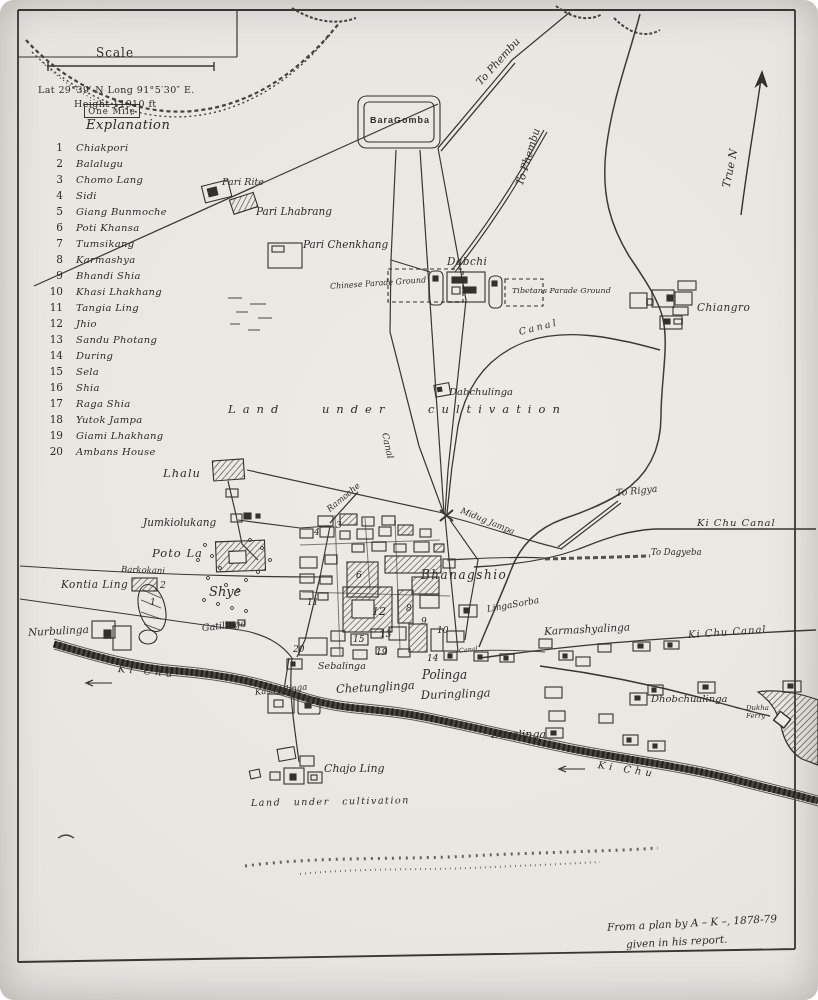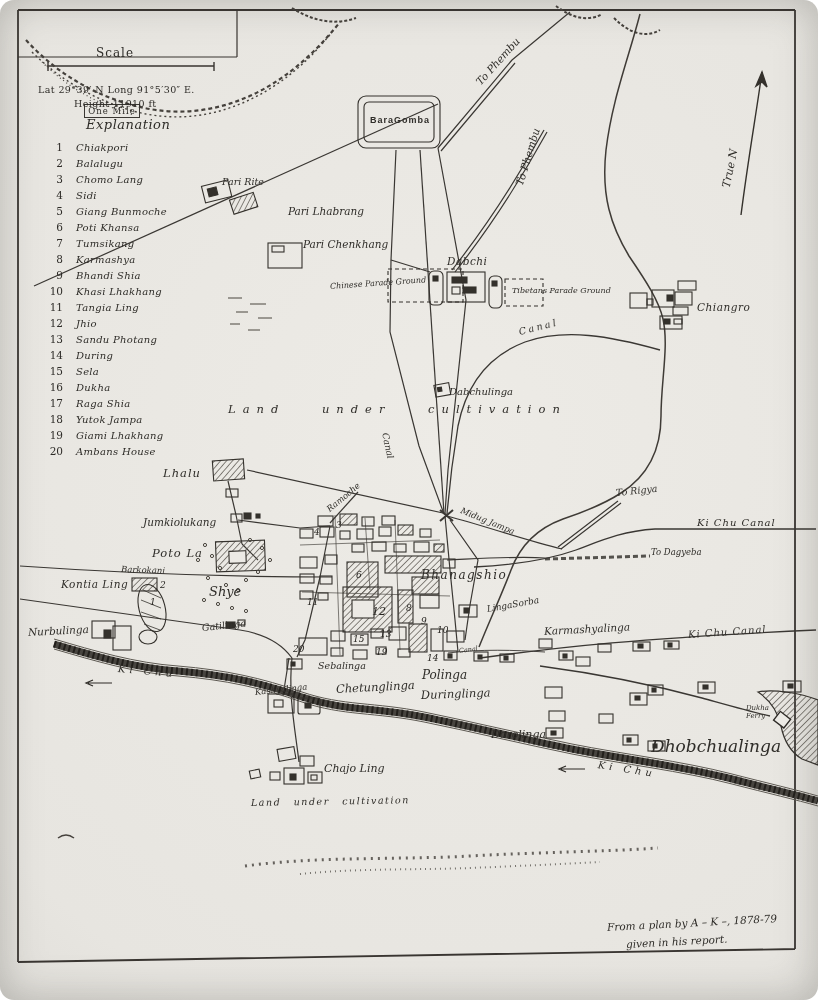--- a/index.html
+++ b/index.html
@@ -357,21 +357,21 @@
     <div class="leg-row">
         <span class="leg-num">14</span>
         <span class="leg-name">During</span>
       </div>
     <div class="leg-row">
         <span class="leg-num">15</span>
         <span class="leg-name">Sela</span>
       </div>
     <div class="leg-row">
         <span class="leg-num">16</span>
-        <span class="leg-name">Dukha</span>
+        <span class="leg-name">Shia</span>
       </div>
     <div class="leg-row">
         <span class="leg-num">17</span>
         <span class="leg-name">Raga Shia</span>
       </div>
     <div class="leg-row">
         <span class="leg-num">18</span>
         <span class="leg-name">Yutok Jampa</span>
       </div>
     <div class="leg-row">
@@ -382,21 +382,21 @@
         <span class="leg-num">20</span>
         <span class="leg-name">Ambans House</span>
       </div>
   </div>
 
   <div class="lbl print" style="left:370px;top:116px;font-size:9px;letter-spacing:1px;">BaraGomba</div>
   <div class="lbl" style="left:478px;top:78px;font-size:10.5px;transform:rotate(-48deg);">To Phembu</div>
   <div class="lbl" style="left:519px;top:180px;font-size:10.5px;transform:rotate(-73deg);">To Phembu</div>
   <div class="lbl" style="left:726px;top:182px;font-size:11px;transform:rotate(-78deg);">True N</div>
   <div class="lbl" style="left:222px;top:177px;font-size:9.5px;">Pari Rite</div>
-  <div class="lbl" style="left:256px;top:206px;font-size:10.5px;margin-left:32px;">Pari Lhabrang</div>
+  <div class="lbl" style="left:256px;top:206px;font-size:10.5px;">Pari Lhabrang</div>
   <div class="lbl" style="left:303px;top:239px;font-size:10.5px;">Pari Chenkhang</div>
   <div class="lbl" style="left:447px;top:256px;font-size:10.5px;letter-spacing:.5px;">Dabchi</div>
   <div class="lbl" style="left:330px;top:283px;font-size:8px;transform:rotate(-4deg);">Chinese Parade Ground</div>
   <div class="lbl" style="left:512px;top:287px;font-size:8px;">Tibetans Parade Ground</div>
   <div class="lbl" style="left:697px;top:302px;font-size:10.5px;letter-spacing:.5px;">Chiangro</div>
   <div class="lbl" style="left:519px;top:327px;font-size:9.5px;letter-spacing:2.5px;transform:rotate(-14deg);">Canal</div>
   <div class="lbl" style="left:389px;top:432px;font-size:9px;transform:rotate(78deg);transform-origin:0 0;">Canal</div>
   <div class="lbl" style="left:449px;top:387px;font-size:10px;">Dabchulinga</div>
   <div class="lbl" style="left:228px;top:404px;font-size:11.5px;letter-spacing:7px;word-spacing:26px;">Land under cultivation</div>
   <div class="lbl" style="left:147px;top:468px;font-size:11.5px;letter-spacing:1px;margin-left:16px;">Lhalu</div>
@@ -417,21 +417,21 @@
   <div class="lbl" style="left:616px;top:488px;font-size:9.5px;transform:rotate(-6deg);">To Rigya</div>
   <div class="lbl" style="left:651px;top:548px;font-size:8.5px;">To Dagyeba</div>
   <div class="lbl" style="left:118px;top:664px;font-size:10px;letter-spacing:4px;transform:rotate(5deg);">Ki Chu</div>
   <div class="lbl" style="left:598px;top:760px;font-size:10px;letter-spacing:4px;transform:rotate(9deg);">Ki Chu</div>
   <div class="lbl" style="left:318px;top:661px;font-size:9.5px;">Sebalinga</div>
   <div class="lbl" style="left:459px;top:648px;font-size:6.5px;transform:rotate(-8deg);">Canal</div>
   <div class="lbl" style="left:422px;top:669px;font-size:12px;">Polinga</div>
   <div class="lbl" style="left:336px;top:684px;font-size:11.5px;transform:rotate(-3deg);">Chetunglinga</div>
   <div class="lbl" style="left:421px;top:690px;font-size:11.5px;transform:rotate(-2deg);">Duringlinga</div>
   <div class="lbl" style="left:255px;top:688px;font-size:8.5px;transform:rotate(-6deg);">Kashyalinga</div>
-  <div class="lbl" style="left:651px;top:694px;font-size:17px;margin-top:44px;">Dhobchualinga</div>
+  <div class="lbl" style="left:651px;top:694px;font-size:10px;">Dhobchualinga</div>
   <div class="lbl" style="left:746px;top:704px;font-size:7px;width:34px;white-space:normal;line-height:8px;">Dukha Ferry</div>
   <div class="lbl" style="left:491px;top:729px;font-size:11px;">Dorolinga</div>
   <div class="lbl" style="left:324px;top:763px;font-size:11px;">Chajo Ling</div>
   <div class="lbl" style="left:251px;top:798px;font-size:9.5px;letter-spacing:1.5px;word-spacing:8px;transform:rotate(-1deg);">Land under cultivation</div>
 
   <span class="num" style="left:150px;top:598px;">1</span>
   <span class="num" style="left:160px;top:581px;">2</span>
   <span class="num" style="left:336px;top:521px;">3</span>
   <span class="num" style="left:314px;top:528px;">4</span>
   <span class="num" style="left:356px;top:571px;">6</span>

